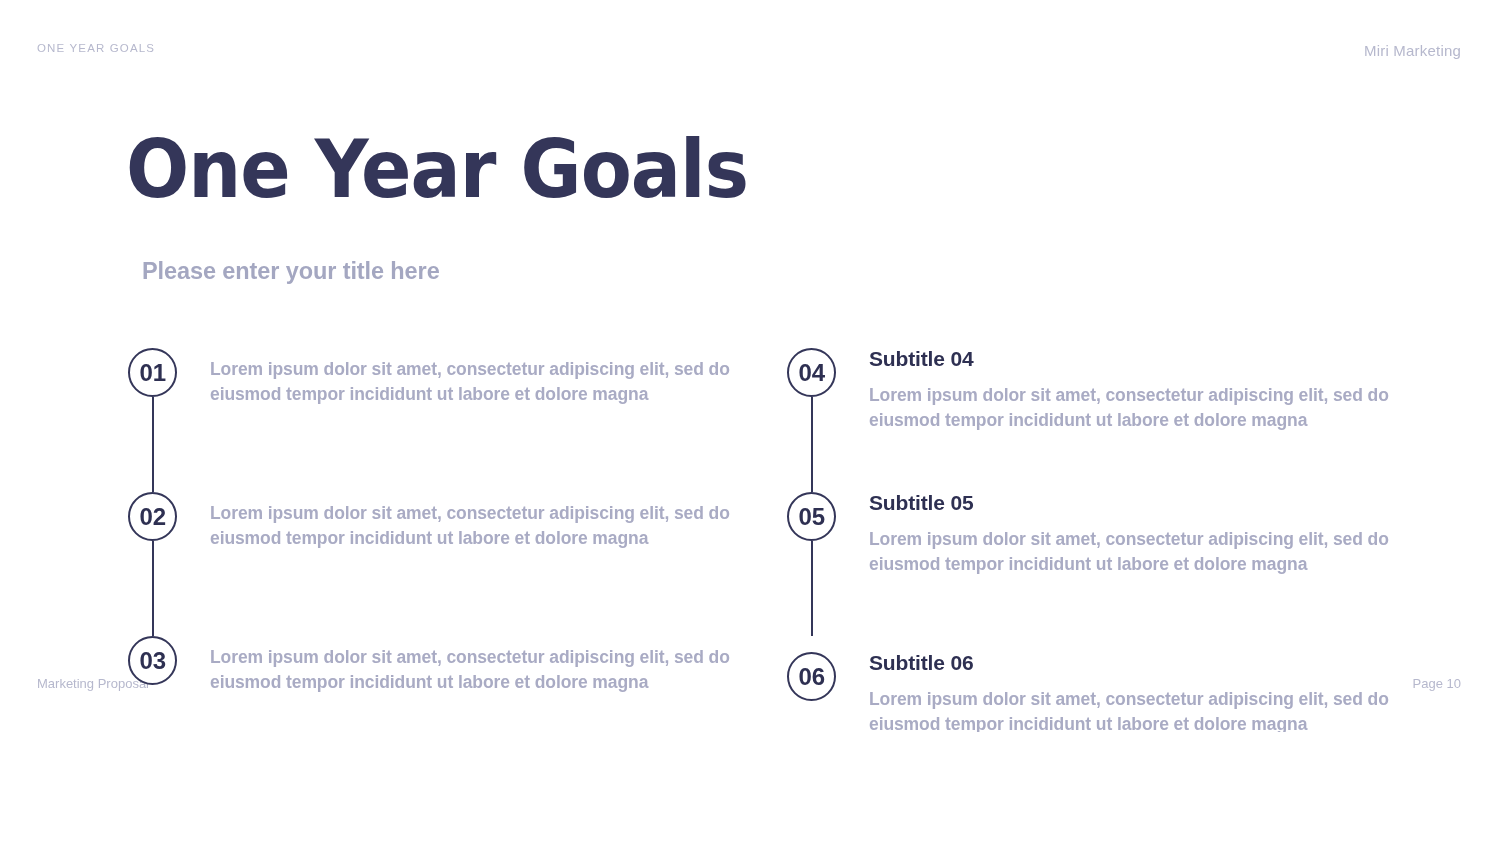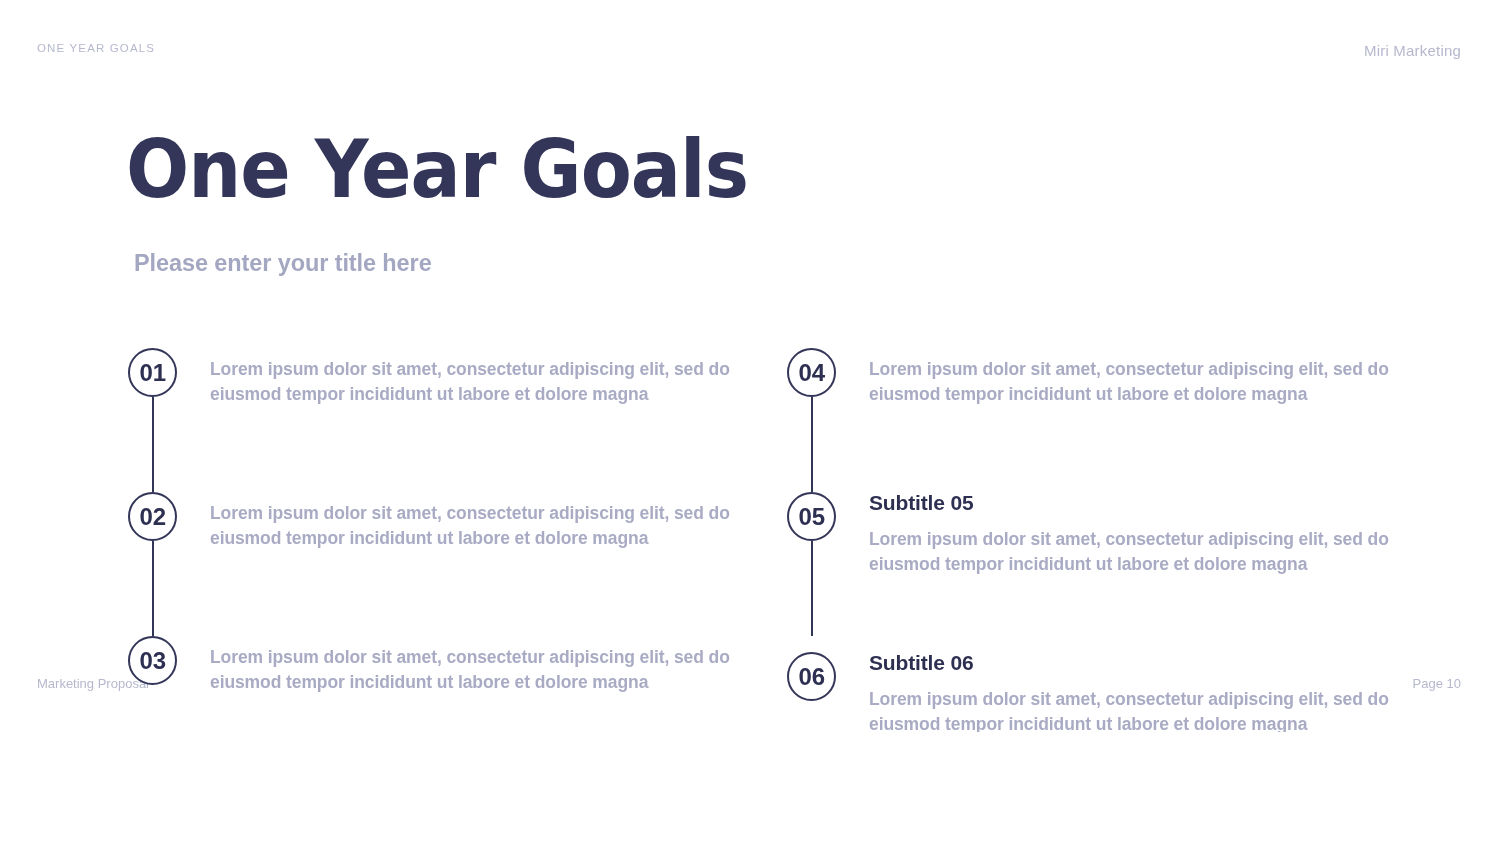--- a/index.html
+++ b/index.html
@@ -47,21 +47,21 @@
     font-size: 80px;
     line-height: 88px;
     font-weight: 700;
     color: #343659;
     letter-spacing: -1px;
     transform: scaleX(0.93);
     transform-origin: left center;
     white-space: nowrap;
   }
   .sub-title {
-    margin: 8px;
+    margin: 16px;
     padding-top: 27px;
     font-size: 23.5px;
     line-height: 28px;
     font-weight: 700;
     color: #a4a7c1;
     letter-spacing: -0.1px;
     white-space: nowrap;
   }
 
   
@@ -204,20 +204,21 @@
     </div>
 
     <div class="column column-right">
 
       <div class="tl-item" style="top:0px;">
         <div class="connector"></div>
         <div class="marker">
           <span class="marker-num">04</span>
         </div>
         <div class="tl-text">
+          <p class="tl-heading">Subtitle 04</p>
           <p class="tl-body">Lorem ipsum dolor sit amet, consectetur adipiscing elit, sed do eiusmod tempor incididunt ut labore et dolore magna</p>
         </div>
       </div>
 
       <div class="tl-item" style="top:144px;">
         <div class="connector"></div>
         <div class="marker">
           <span class="marker-num">05</span>
         </div>
         <div class="tl-text">

